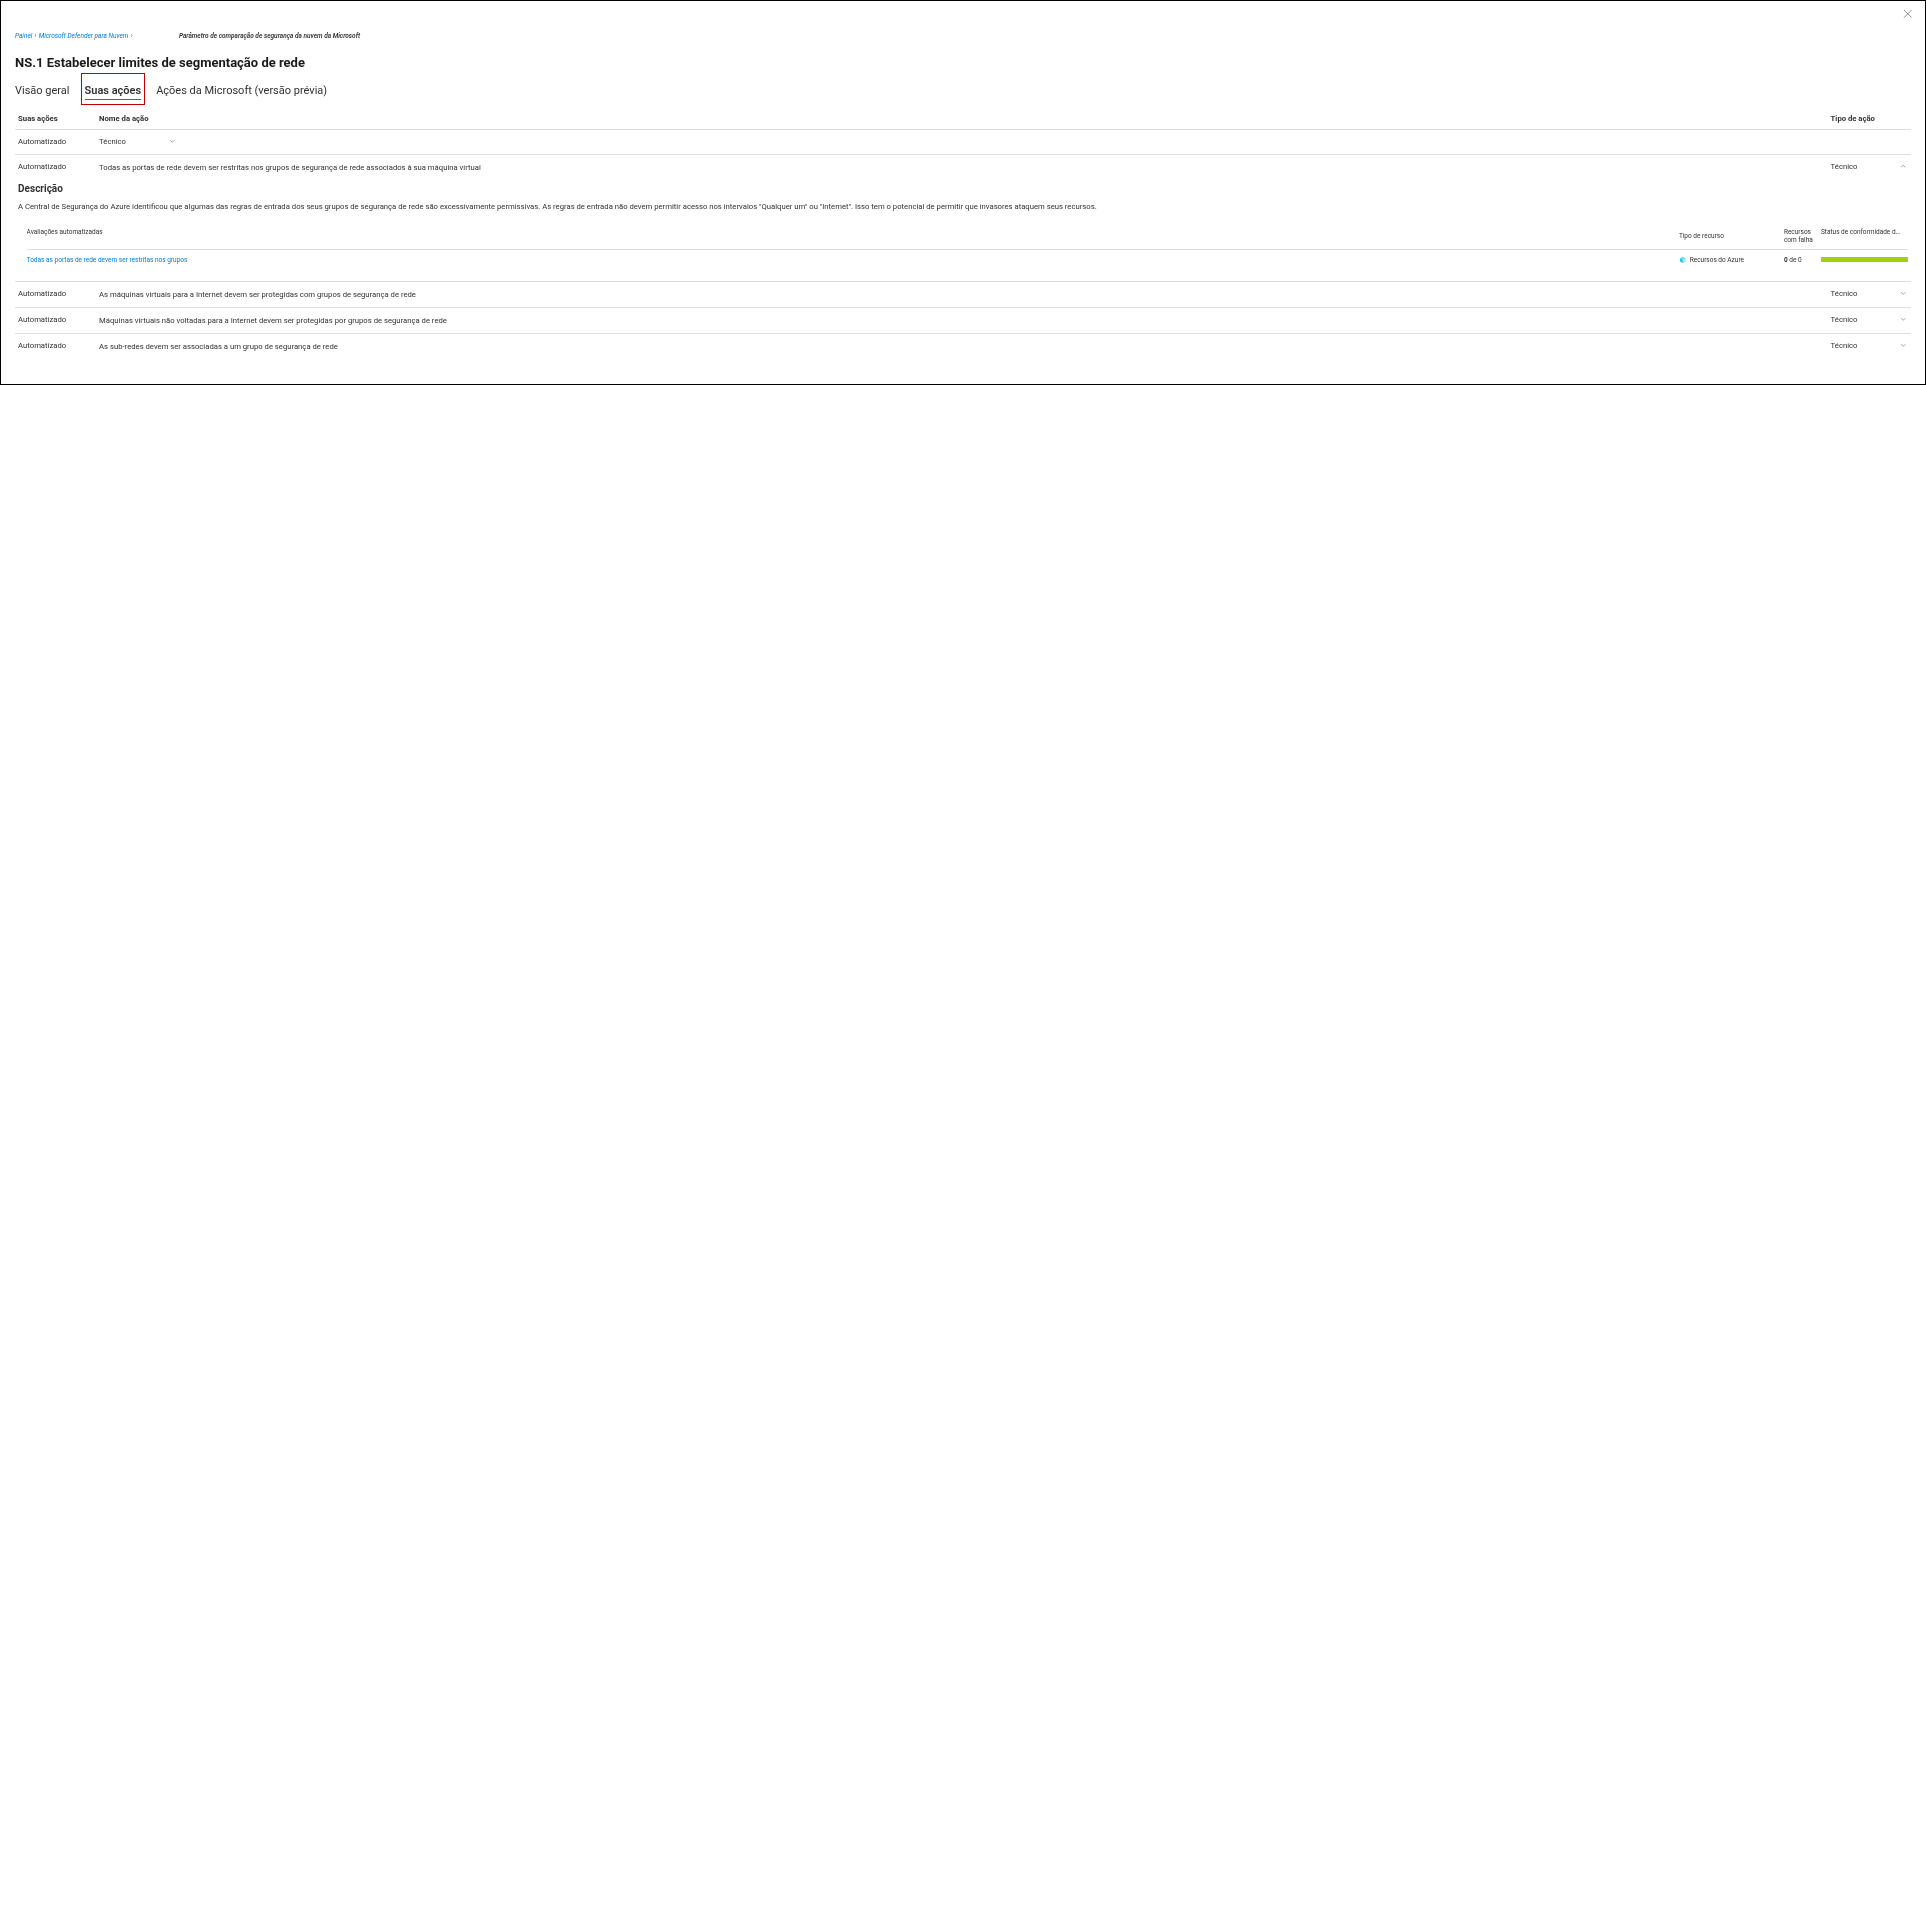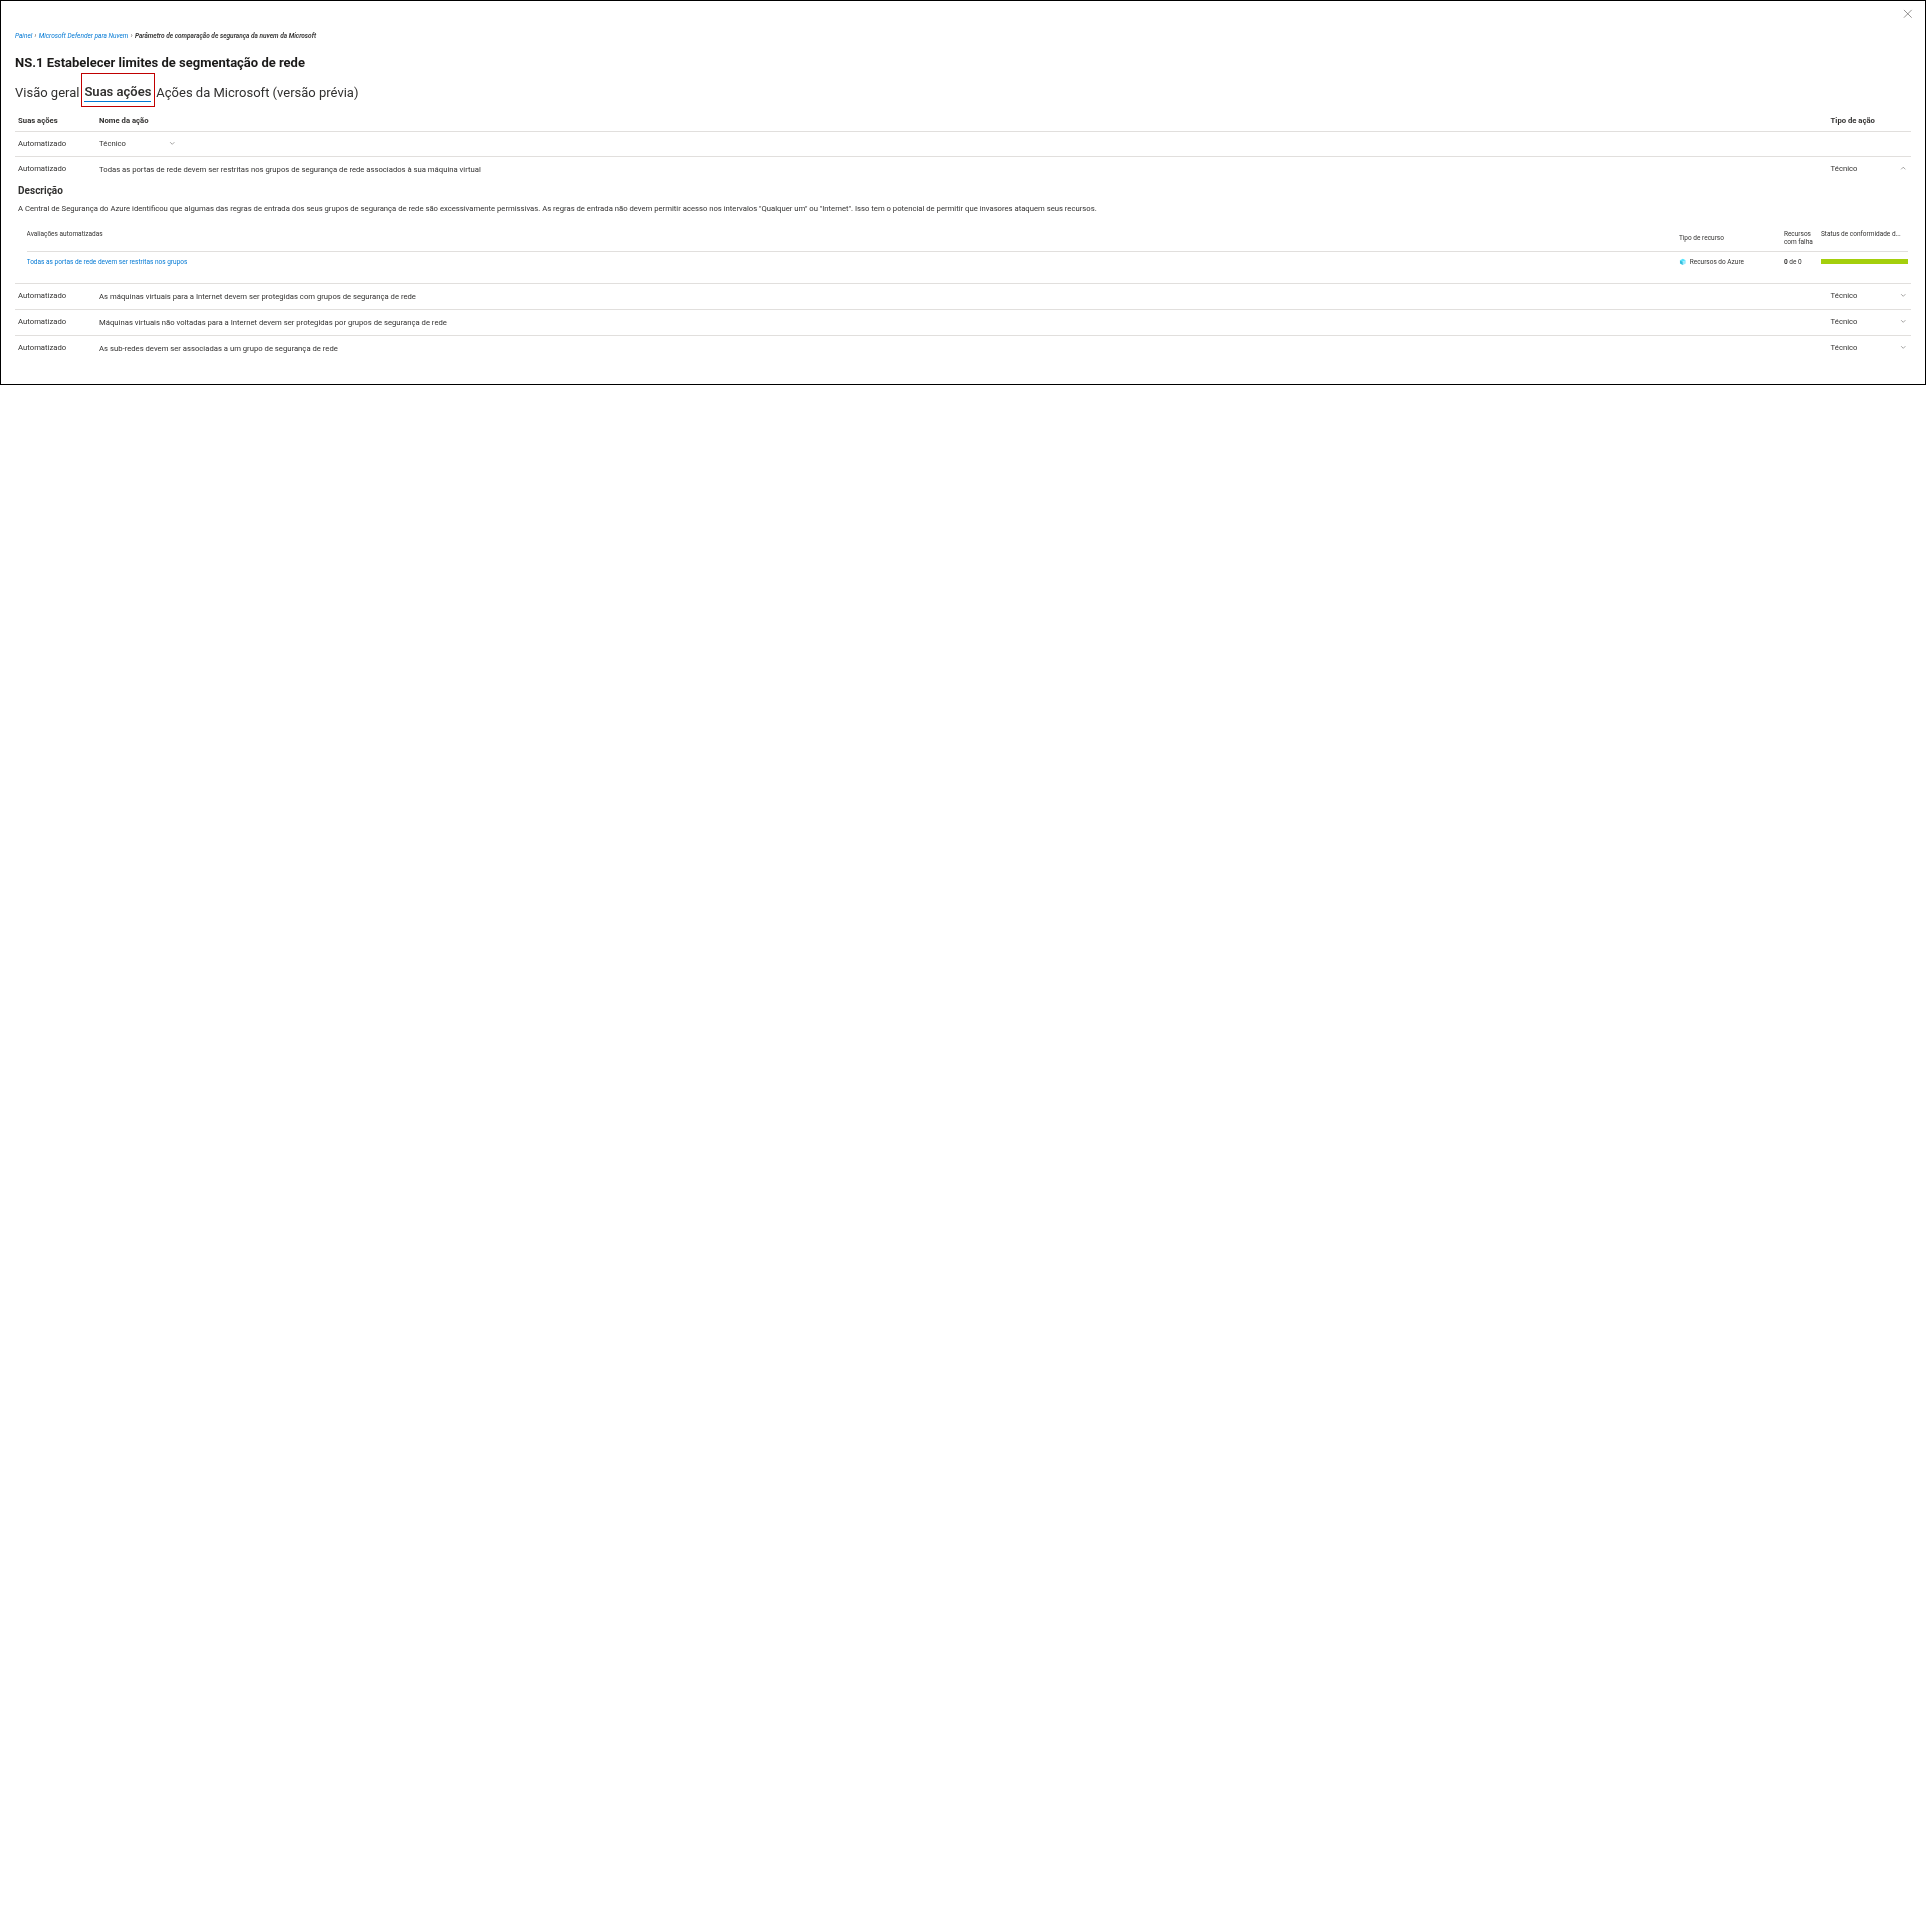--- a/index.html
+++ b/index.html
@@ -29,33 +29,32 @@
     margin-top: 31px;
     font-size: 6.5px;
     display: flex;
     align-items: center;
     flex-wrap: wrap;
     gap: 2.3px;
     font-style: italic;
   }
   .breadcrumb a { color: #0078d4; text-decoration: none; }
   .breadcrumb .sep { color: #605e5c; }
-  .breadcrumb .current { color: #323130; font-weight: 600; }
+  .breadcrumb .current { color: #323130; font-weight: 600; margin-left: 44px; }
   .page-title {
     margin-top: 14.6px;
     font-size: 13px;
     font-weight: 700;
     color: #1b1a19;
   }
   .tabs {
     margin-top: 14px;
     display: flex;
-    gap: 5px;
-    font-size: 13px;
-    align-items: flex-end;
+    gap: 15px;
+    font-size: 11px;
   }
   .tab { color: #323130; cursor: pointer; padding-bottom: 2.3px; }
   .tab-wrapper { position: relative; }
   .tab.active { font-weight: 600; border-bottom: 1.2px solid #0078d4; }
   .highlight-box {
     position: absolute;
     border: 1.9px solid #c00000;
     left: -3.9px; right: -3.9px; top: -10.8px; bottom: -5.4px;
     pointer-events: none;
   }

